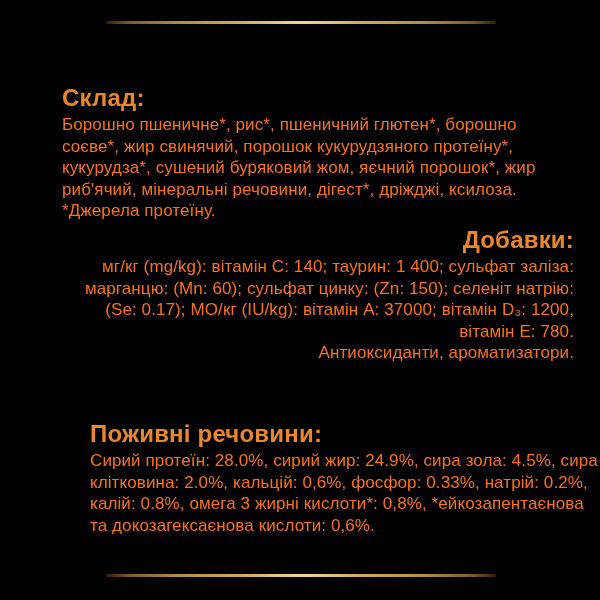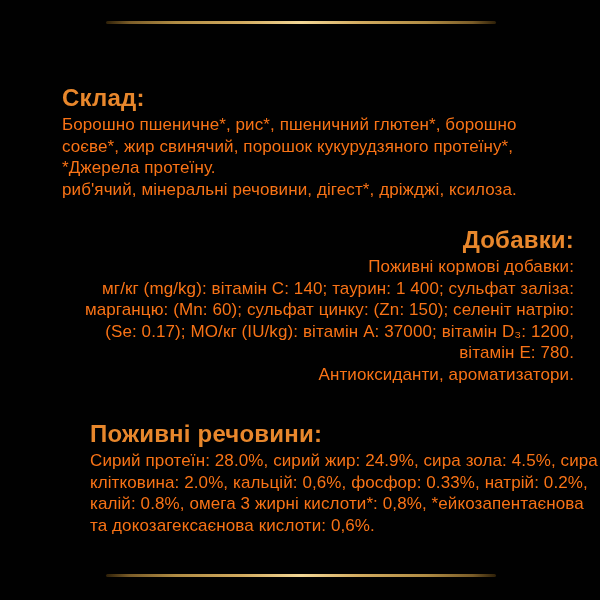--- a/index.html
+++ b/index.html
@@ -34,29 +34,29 @@
 
 <div class="page">
 
   <div class="rule top"></div>
 
   <section class="sec sec-1">
     <h2 class="heading">Склад:</h2>
     <div class="body">
       <div class="bl">Борошно пшеничне*, рис*, пшеничний глютен*, борошно</div>
       <div class="bl">соєве*, жир свинячий, порошок кукурудзяного протеїну*,</div>
+      <div class="bl">кукурудза*, сушений буряковий жом, яєчний порошок*, жир</div>
+      <div class="bl">риб'ячий, мінеральні речовини, дігест*, дріжджі, ксилоза.</div>
       <div class="bl">*Джерела протеїну.</div>
-      <div class="bl">риб'ячий, мінеральні речовини, дігест*, дріжджі, ксилоза.</div>
     </div>
   </section>
 
   <section class="sec sec-2">
     <h2 class="heading">Добавки:</h2>
     <div class="body">
-      <div class="bl">Поживні кормові добавки:</div>
       <div class="bl">мг/кг (mg/kg): вітамін C: 140; таурин: 1 400; сульфат заліза:</div>
       <div class="bl">марганцю: (Mn: 60); сульфат цинку: (Zn: 150); селеніт натрію:</div>
       <div class="bl">(Se: 0.17); МО/кг (IU/kg): вітамін A: 37000; вітамін D₃: 1200,</div>
       <div class="bl">вітамін E: 780.</div>
       <div class="bl">Антиоксиданти, ароматизатори.</div>
     </div>
   </section>
 
   <section class="sec sec-3">
     <h2 class="heading">Поживні речовини:</h2>

